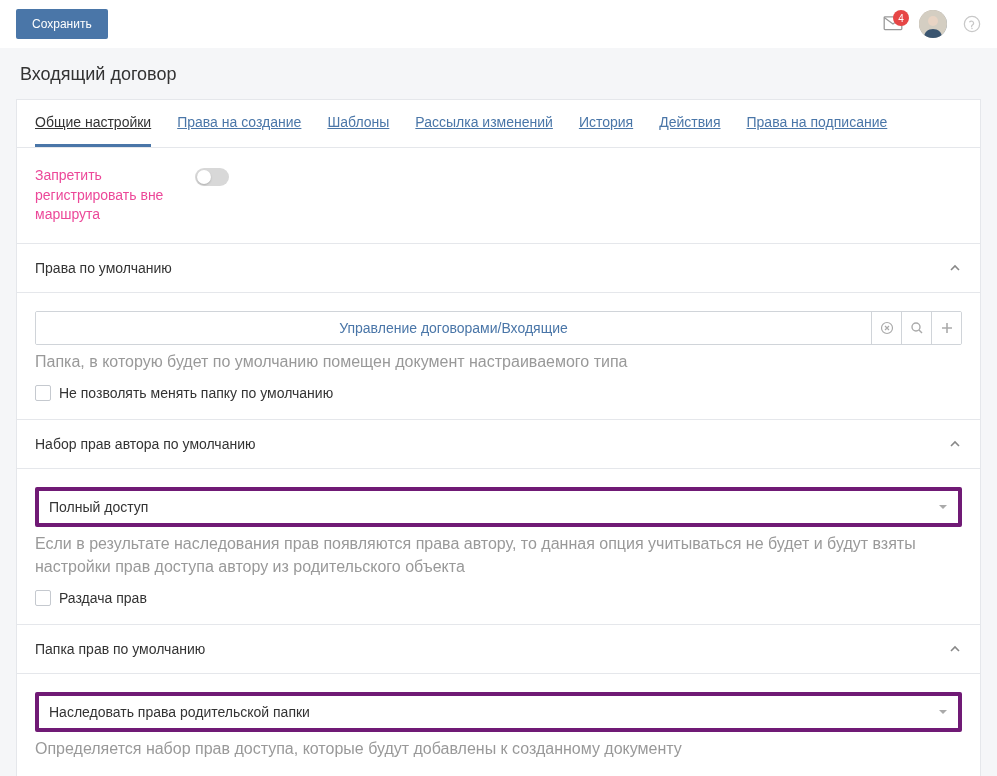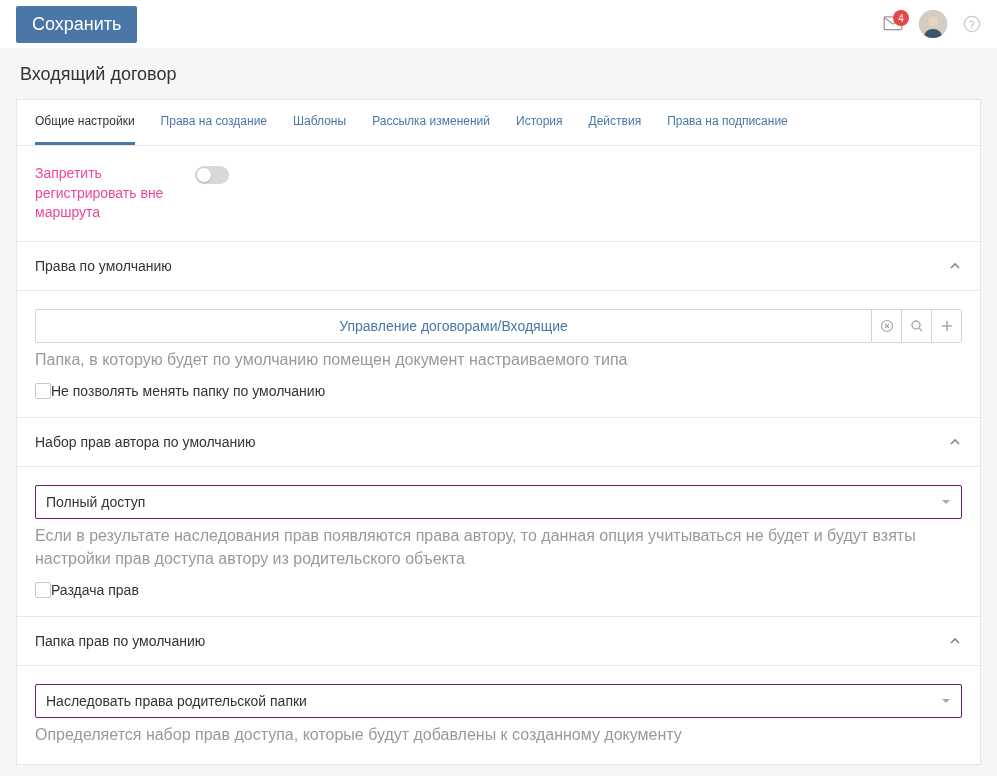--- a/index.html
+++ b/index.html
@@ -1,49 +1,49 @@
 <!DOCTYPE html>
 <html><head>
 <meta charset="utf-8">
 <style>
 * { box-sizing: border-box; margin: 0; padding: 0; }
 body { font-family: -apple-system, BlinkMacSystemFont, "Segoe UI", Arial, sans-serif; background: #f5f6f8; color: #333; font-size: 14px; width: 997px; }
 .topbar { background: #fff; height: 48px; display: flex; align-items: center; padding: 0 16px; justify-content: space-between; }
 .topbar-left { display: flex; align-items: center; }
-.btn-primary { background: #4a76a8; color: #fff; border: none; padding: 8px 16px; font-size: 18px; border-radius: 2px; cursor: pointer; }
+.btn-primary { background: #4a76a8; color: #fff; border: none; padding: 8px 16px; font-size: 12px; border-radius: 2px; cursor: pointer; }
 .topbar-right { display: flex; align-items: center; gap: 16px; }
 .notif-wrap { position: relative; cursor: pointer; }
 .notif-icon { width: 20px; height: 16px; }
 .notif-badge { position: absolute; top: -6px; right: -6px; background: #e64646; color: #fff; border-radius: 50%; width: 16px; height: 16px; font-size: 10px; display: flex; align-items: center; justify-content: center; }
 .avatar { width: 28px; height: 28px; border-radius: 50%; background: linear-gradient(135deg,#c9b8a8,#8a9aa8); cursor: pointer; overflow:hidden; display:flex; align-items:center; justify-content:center;}
 .help-icon { width: 18px; height: 18px; color: #b8b8b8; cursor: pointer; }
 .page-wrap { padding: 16px; }
 .page-title { font-size: 18px; font-weight: 400; color: #333; margin-bottom: 14px; padding-left: 4px; }
 .card { background: #fff; border: 1px solid #e5e7eb; }
 .tabs { display: flex; border-bottom: 1px solid #e5e7eb; padding: 0 18px; }
-.tab { padding: 14px 0; margin-right: 26px; font-size: 12px; color: #4a76a8; cursor: pointer; border-bottom: 3px solid transparent; }
+.tab { padding: 14px 0; margin-right: 26px; font-size: 14px; color: #4a76a8; cursor: pointer; border-bottom: 3px solid transparent; text-decoration: underline; }
 .tab.active { color: #333; border-bottom-color: #4a76a8; }
 .section { padding: 18px; border-bottom: 1px solid #e5e7eb; }
 .section:last-child { border-bottom: none; }
 .toggle-row { display: flex; align-items: flex-start; }
 .toggle-label { width: 160px; color: #ec4899; font-size: 14px; line-height: 1.4; }
 .toggle { width: 34px; height: 18px; background: #d8d8d8; border-radius: 10px; position: relative; cursor: pointer; margin-top: 2px; }
 .toggle-knob { width: 14px; height: 14px; background: #fff; border-radius: 50%; position: absolute; top: 2px; left: 2px; box-shadow: 0 1px 2px rgba(0,0,0,.2); }
 .panel-header { display: flex; justify-content: space-between; align-items: center; padding: 16px 18px; cursor: pointer; border-bottom: 1px solid #e5e7eb; }
 .panel-title { font-size: 14px; color: #333; font-weight: 400; }
 .chevron { width: 14px; height: 14px; color: #888; }
 .panel-body { padding: 18px; border-bottom: 1px solid #e5e7eb; }
 .input-group { display: flex; border: 1px solid #d0d4d9; border-radius: 2px; overflow: hidden; }
 .input-group input { flex: 1; border: none; padding: 8px 10px; font-size: 14px; outline: none; color: #4a76a8; text-align: center; }
 .input-btn { width: 30px; background: #fff; border: none; border-left: 1px solid #d0d4d9; cursor: pointer; display: flex; align-items: center; justify-content: center; color: #999; }
 .hint { font-size: 16px; color: #999; margin-top: 6px; line-height: 1.4; }
-.checkbox-row { display: flex; align-items: flex-end; margin-top: 12px; }
+.checkbox-row { display: flex; align-items: flex-end; margin-top: 12px; gap: 8px; }
 .checkbox { width: 16px; height: 16px; border: 1px solid #c5c9cf; border-radius: 2px; cursor: pointer; }
 .checkbox-label { font-size: 14px; color: #333; }
-.select-wrap { position: relative; border: 1px solid #701a75; border-radius: 2px; }
+.select-wrap { position: relative; border: 4px solid #701a75; border-radius: 2px; }
 .select-wrap .sel-value { padding: 8px 10px; font-size: 14px; color: #333; cursor: pointer; }
 .select-caret { position: absolute; right: 10px; top: 50%; transform: translateY(-50%); color: #aaa; width: 10px; height: 10px; }
 svg { display: block; }
 </style>
 </head>
 <body>
 
 <div class="topbar">
   <div class="topbar-left">
     <button class="btn-primary">Сохранить</button>

